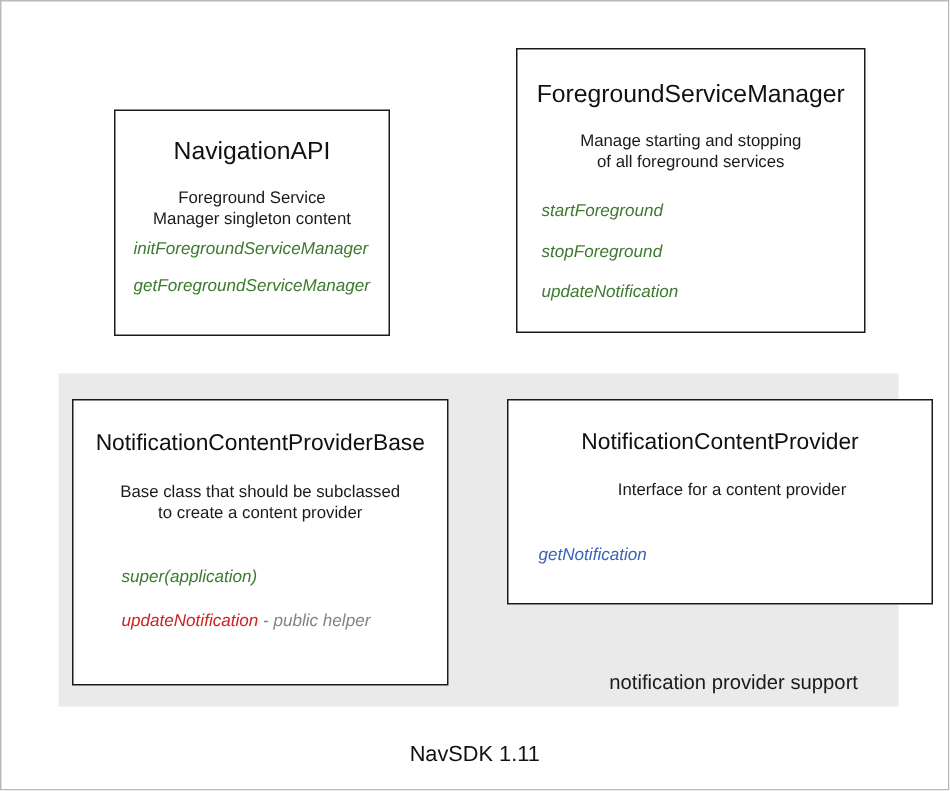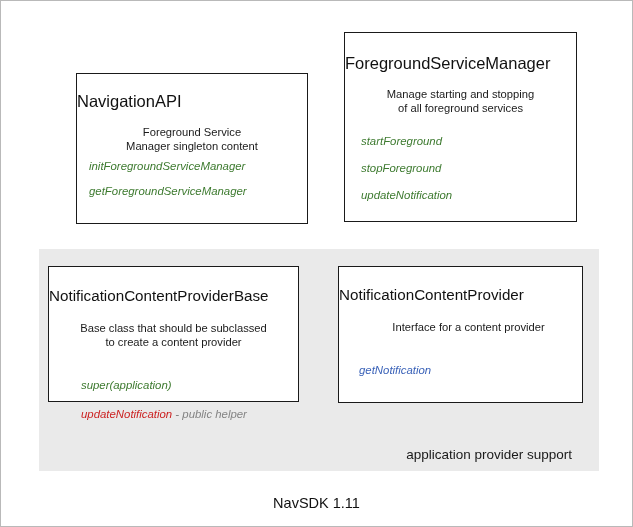--- a/index.html
+++ b/index.html
@@ -39,20 +39,21 @@
   .class-box {
     position: absolute;
     background: #ffffff;
     border: 1.4px solid #1a1a1a;
     box-sizing: border-box;
     display: flex;
     flex-direction: column;
     align-items: stretch;
   }
   .class-title {
+    text-align: center;
     color: #111111;
     font-weight: 400;
     white-space: nowrap;
     line-height: 1.1;
   }
   .class-desc {
     text-align: center;
     font-size: 11.2px;
     color: #1a1a1a;
     line-height: 1.28;
@@ -72,21 +73,21 @@
     color: #838383;
   }
 
   
   .c-green { color: #3d7a2f; }
   .c-red   { color: #cc2222; }
   .c-blue  { color: #3a62b8; }
 
   
   #box-navigation-api {
-    left: 75px; top: 72px; width: 232px; height: 151px;
+    left: 75px; top: 72px; width: 184px; height: 151px;
   }
   #box-navigation-api .class-title { font-size: 16.5px; margin-top: 18px; }
   #box-navigation-api .class-desc  { margin-top: 15px; }
   #box-navigation-api .member-list { margin-top: 6px; padding-left: 12px; }
   #box-navigation-api .member { margin-bottom: 12px; }
 
   #box-foreground-service-manager {
     left: 343px; top: 31px; width: 233px; height: 190px;
   }
   #box-foreground-service-manager .class-title { font-size: 16.5px; margin-top: 21px; }
@@ -95,50 +96,50 @@
   #box-foreground-service-manager .member { margin-bottom: 14px; }
 
   #panel-notification-support {
     left: 38px; top: 248px; width: 560px; height: 222px;
   }
   #label-notification-support {
     left: 330px; top: 446px; width: 241px;
   }
 
   #box-notification-content-provider-base {
-    left: 47px; top: 265px; width: 251px; height: 136px;
+    left: 47px; top: 265px; width: 251px; height: 191px;
   }
   #box-notification-content-provider-base .class-title { font-size: 15.2px; margin-top: 21px; }
   #box-notification-content-provider-base .class-desc  { margin-top: 16px; }
   #box-notification-content-provider-base .member-list { margin-top: 30px; padding-left: 32px; }
   #box-notification-content-provider-base .member { margin-bottom: 16px; }
 
   #box-notification-content-provider {
-    left: 337px; top: 265px; width: 245px; height: 137px;
+    left: 337px; top: 265px; width: 284px; height: 137px;
   }
   #box-notification-content-provider .class-title { font-size: 15.2px; margin-top: 20px; }
   #box-notification-content-provider .class-desc  { margin-top: 16px; padding-left: 16px; }
   #box-notification-content-provider .member-list { margin-top: 30px; padding-left: 20px; }
 
   
   #footer-caption {
     position: absolute;
     left: 0; right: 0; top: 494px;
     text-align: center;
     font-size: 14.5px;
     color: #111111;
   }
 </style>
 </head>
 <body>
 
 <div id="diagram">
 
   <div class="group-panel" id="panel-notification-support"></div>
-  <div class="group-label" id="label-notification-support">application provider support</div>
+  <div class="group-label" id="label-notification-support">notification provider support</div>
 
   <div class="class-box" id="box-navigation-api">
     <div class="class-title">NavigationAPI</div>
     <div class="class-desc">Foreground Service
 Manager singleton content</div>
     <div class="member-list">
       <div class="member">
         <span class="c-green">initForegroundServiceManager</span><span class="note"></span>
       </div>
       <div class="member">

